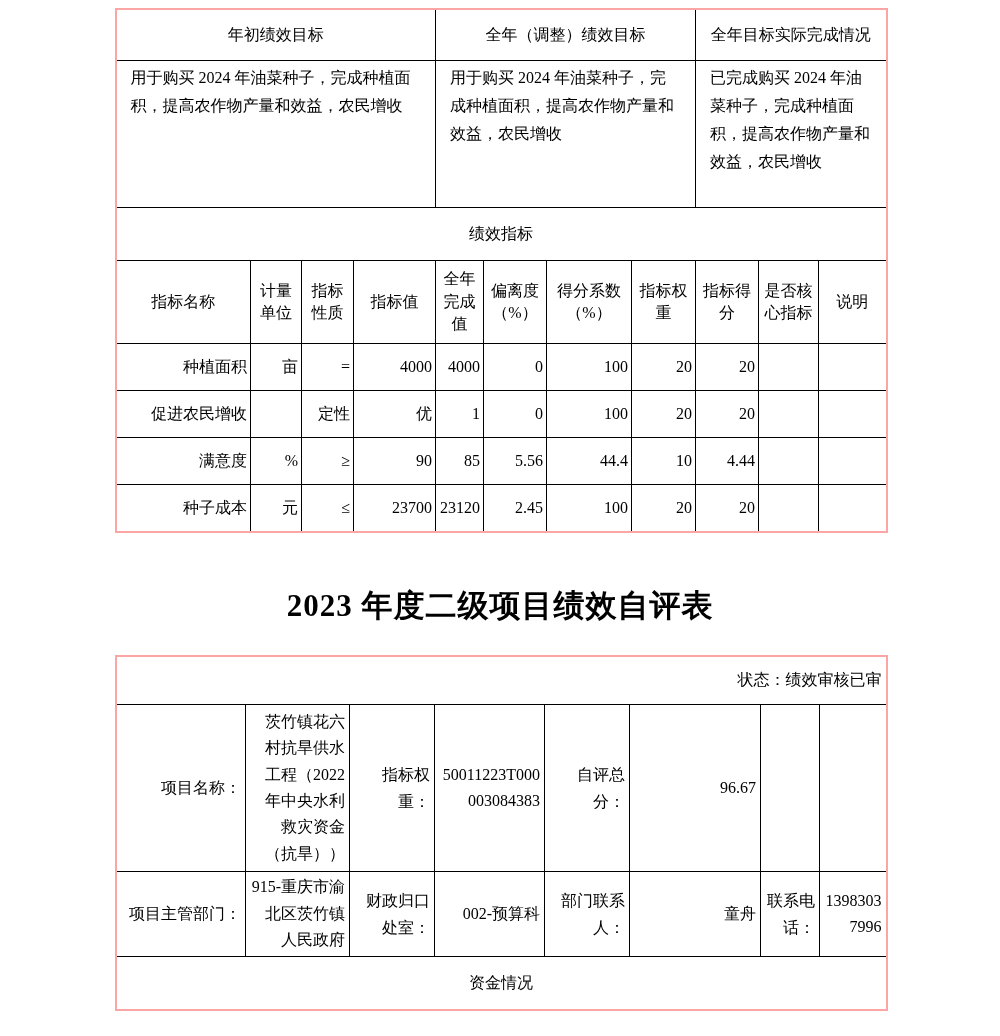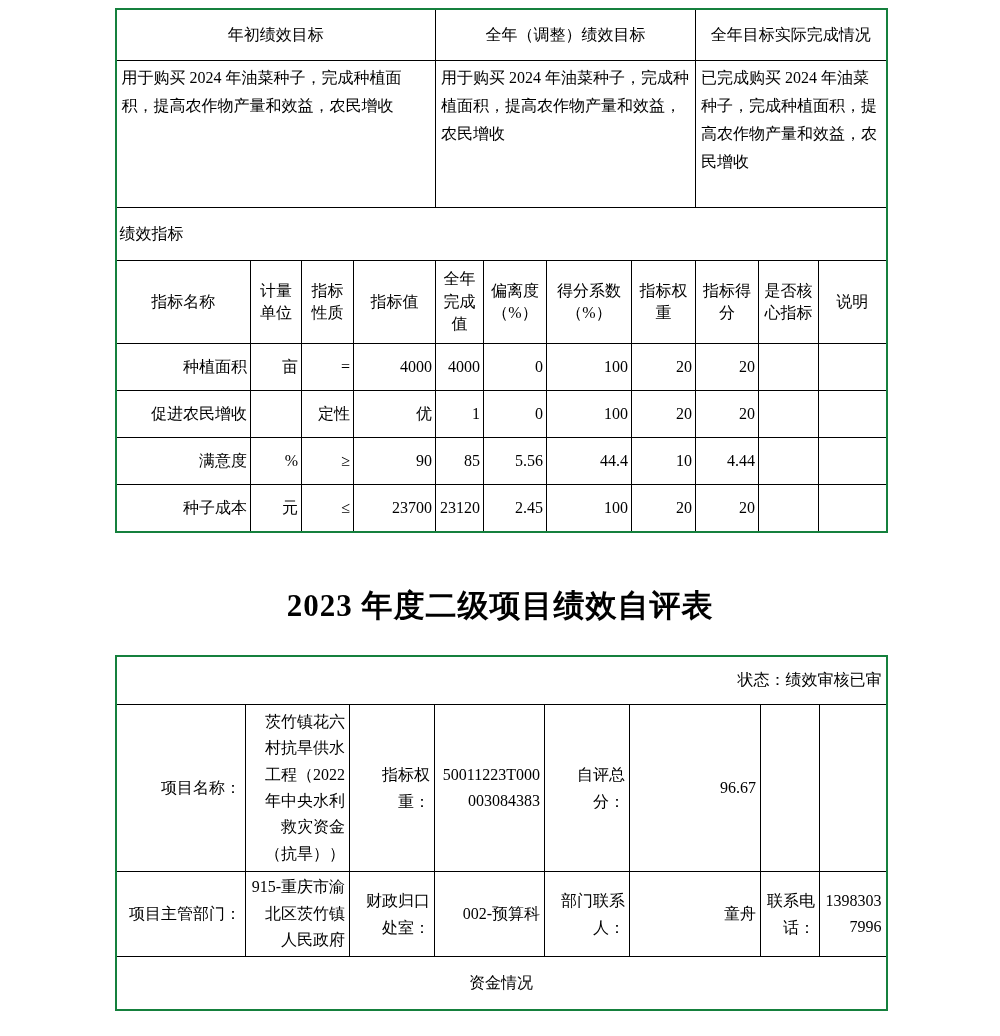--- a/index.html
+++ b/index.html
@@ -13,31 +13,31 @@
   .doc {
     width: 771px;
     margin: 8px auto 0 auto;
   }
   table {
     border-collapse: collapse;
     table-layout: fixed;
     width: 771px;
     font-size: 16px;
   }
-  table.t1, table.t2 { border: 2px solid #15803d; }
+  table.t1, table.t2 { border: 2px solid #fca5a5; }
   td {
     border: 1px solid #000;
     padding: 1px 3px;
     overflow: hidden;
     word-break: normal;
   }
   
   .r-goal-head td { height: 48px; text-align: center; vertical-align: middle; }
-  .r-goal-body td { height: 140px; vertical-align: top; text-align: left; padding: 3px 5px; line-height: 1.75; }
-  .r-banner td    { height: 50px; vertical-align: middle; }
+  .r-goal-body td { height: 140px; vertical-align: top; text-align: left; padding: 3px 14px; line-height: 1.75; }
+  .r-banner td    { height: 50px; text-align: center; vertical-align: middle; }
   .r-cols td      { height: 80px; text-align: center; vertical-align: middle; line-height: 1.4; padding: 1px 2px; }
   .r-data td      { height: 44px; vertical-align: middle; }
   .al { text-align: right; }
   .ar { text-align: right; }
   
   .page-title {
     margin: 54px 0 30px 0;
     text-align: center;
     font-size: 31px;
     font-weight: bold;

